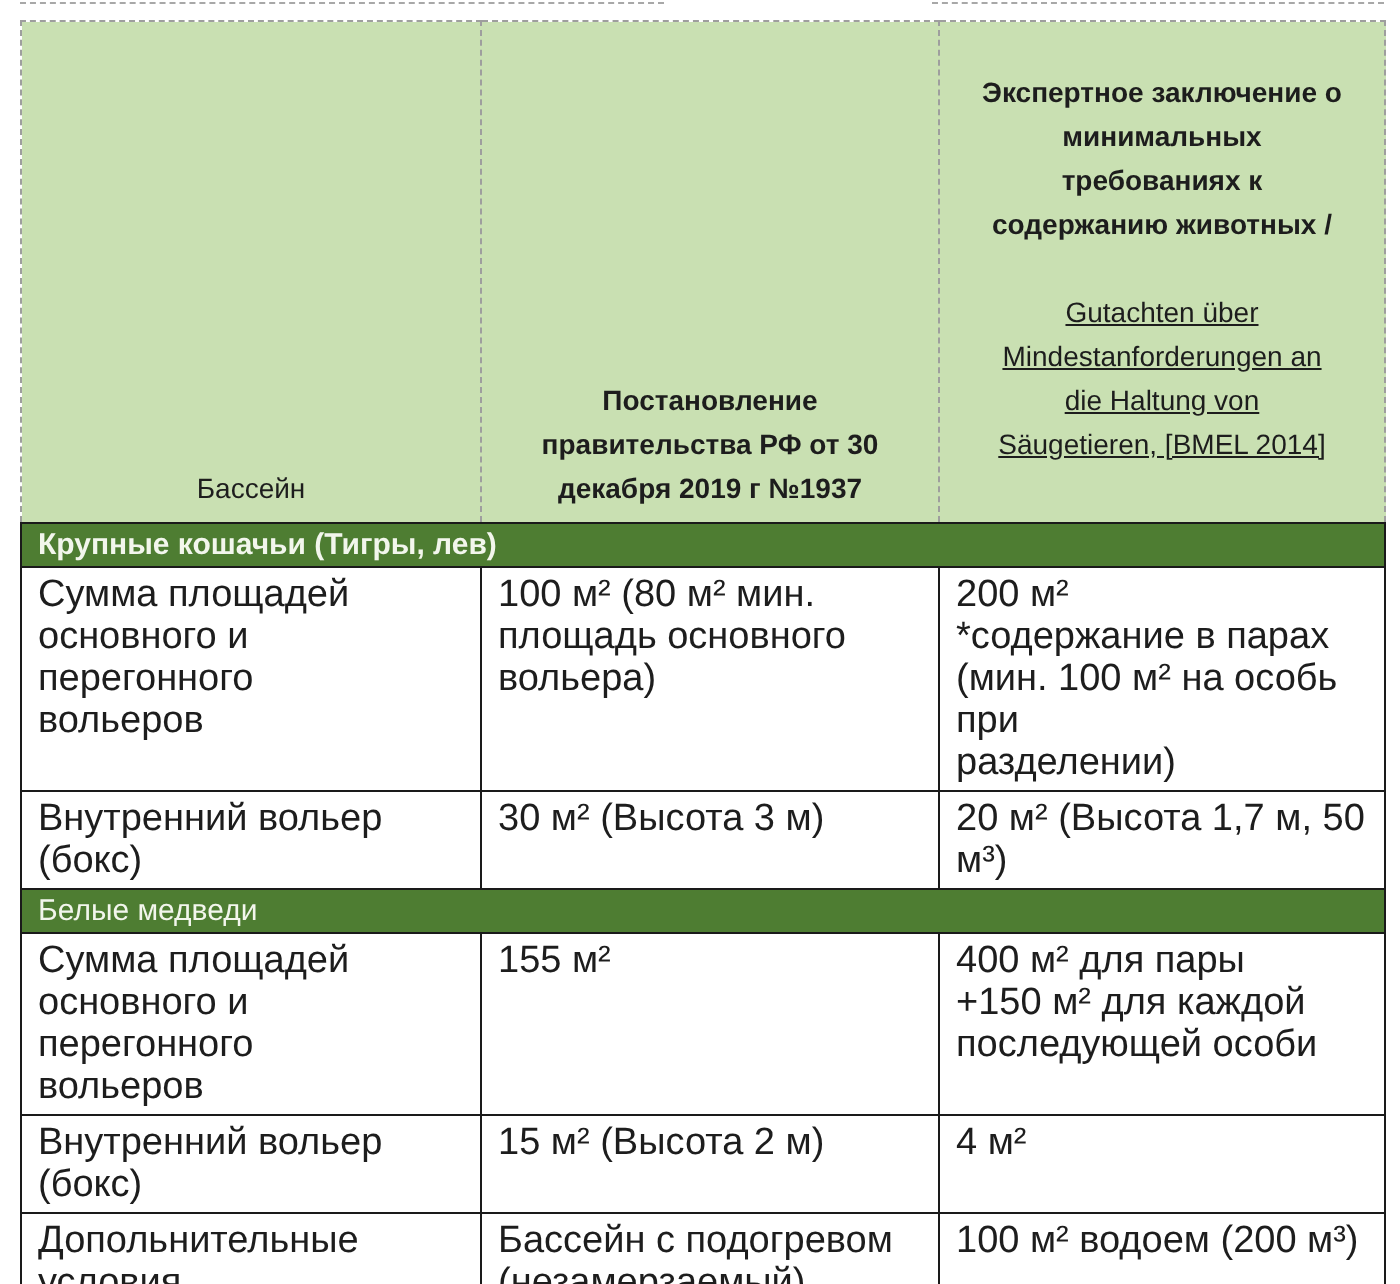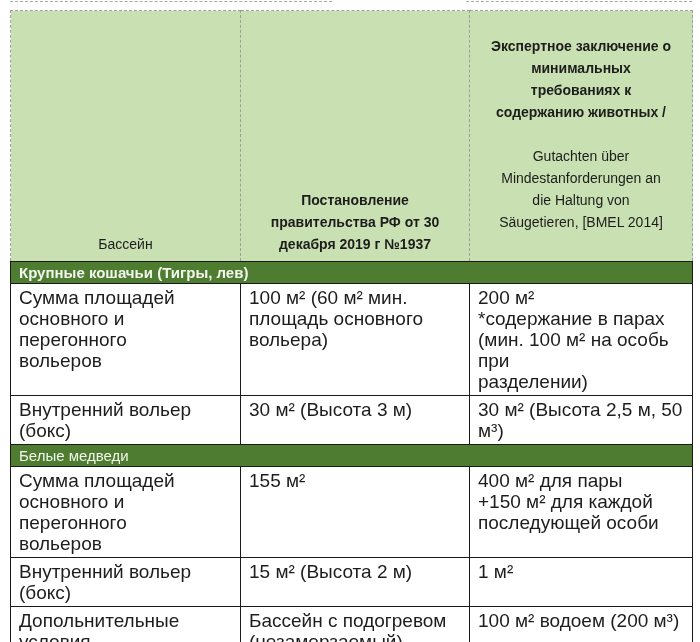--- a/index.html
+++ b/index.html
@@ -32,21 +32,21 @@
     background:#c9e0b2;
     border:1px dashed #9e9e9e;
     vertical-align:bottom;
     text-align:center;
     padding:2px 6px 6px 6px;
     font-size:14px;
     line-height:22px;
     white-space:pre-line;
   }
   td.hcell .b{font-weight:bold;display:block;white-space:pre-line;}
-  td.hcell .r{font-weight:normal;display:block;white-space:pre-line;}
+  td.hcell .r{font-weight:normal;display:block;white-space:pre-line;text-decoration:underline;}
   .hdr-normativ{font-weight:normal;}
   .hdr-decree{font-weight:bold;}
   
   tr.band-row{height:21px;}
   td.band{
     background:#4e7d32;
     border:1.5px solid #1a1a1a;
     color:#f2f6ec;
     font-size:15px;
     font-weight:bold;
@@ -100,54 +100,54 @@
     </tr>
 
     <tr class="band-row">
       <td class="band" colspan="3">Крупные кошачьи (Тигры, лев)</td>
     </tr>
 
     <tr style="height:92px;">
       <td class="cell">Сумма площадей
 основного и перегонного
 вольеров</td>
-      <td class="cell">100 м² (60 м² мин.
+      <td class="cell">100 м² (80 м² мин.
 площадь основного
 вольера)</td>
       <td class="cell">200 м²
 *содержание в парах
 (мин. 100 м² на особь при
 разделении)</td>
     </tr>
 
     <tr style="height:23px;">
       <td class="cell">Внутренний вольер (бокс)</td>
       <td class="cell">30 м² (Высота 3 м)</td>
-      <td class="cell">30 м² (Высота 2,5 м, 50 м³)</td>
+      <td class="cell">20 м² (Высота 1,7 м, 50 м³)</td>
     </tr>
 
 
     <tr class="band-row">
       <td class="band regular" colspan="3">Белые медведи</td>
     </tr>
 
     <tr style="height:64px;">
       <td class="cell">Сумма площадей
 основного и перегонного
 вольеров</td>
       <td class="cell">155 м²</td>
       <td class="cell">400 м² для пары
 +150 м² для каждой
 последующей особи</td>
     </tr>
 
     <tr style="height:23px;">
       <td class="cell">Внутренний вольер (бокс)</td>
       <td class="cell">15 м² (Высота 2 м)</td>
-      <td class="cell">1 м²</td>
+      <td class="cell">4 м²</td>
     </tr>
 
     <tr style="height:110px;">
       <td class="cell">Допольнительные условия</td>
       <td class="cell">Бассейн с подогревом
 (незамерзаемый)
 Мин. 1/3 площади
 Естественный грунт</td>
       <td class="cell">100 м² водоем (200 м³)
 

